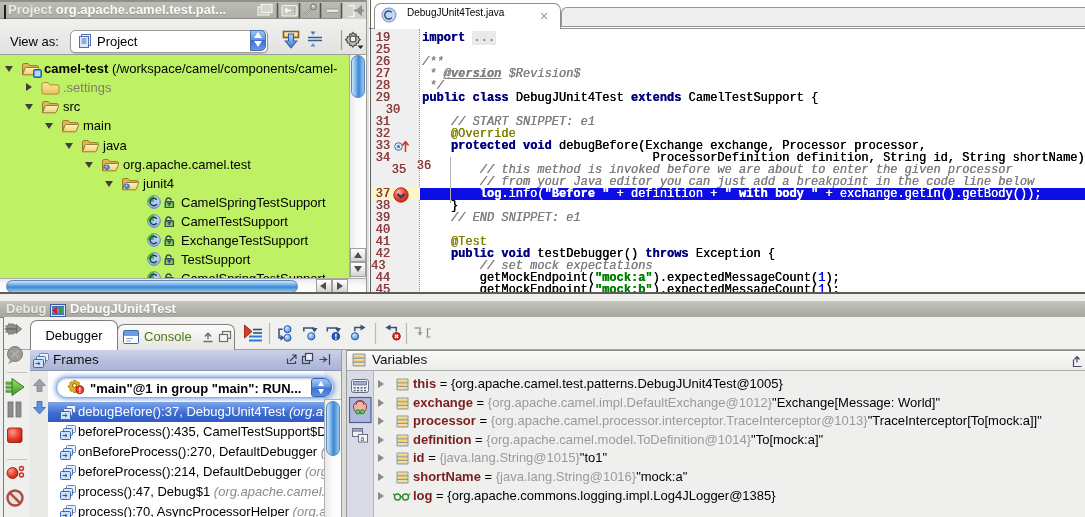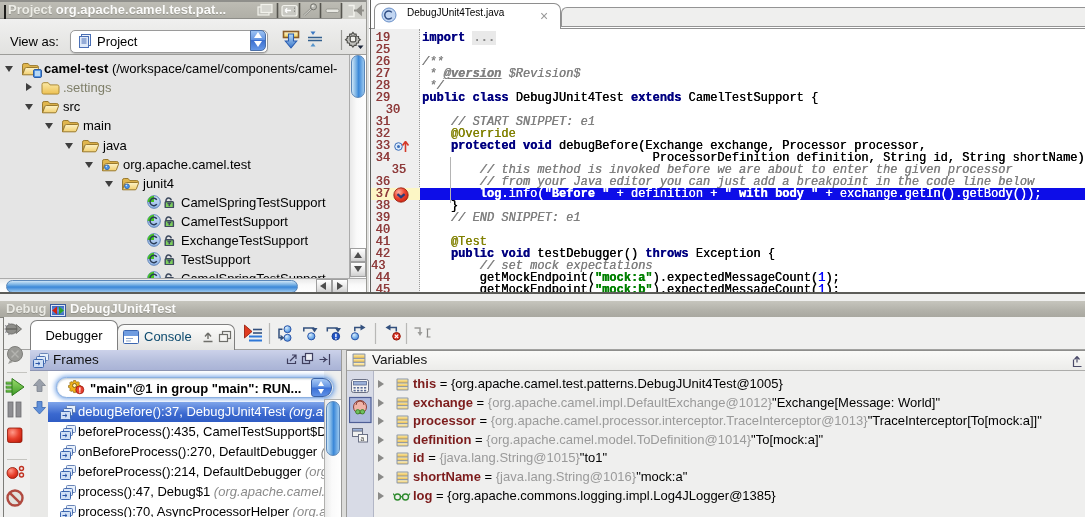--- a/index.html
+++ b/index.html
@@ -150,21 +150,21 @@
         <path d="M2.5 10.5 h4.5 M7 10.5 l-1.8 -1.5 M7 10.5 l-1.8 1.5" stroke="#2a56a8" stroke-width="1" fill="none"></path>
       </g>
       <g id="sym-field">
         <rect x="0.5" y="0.5" width="12" height="12" fill="#8c97a8" rx="1"></rect>
         <rect x="1.5" y="1.5" width="10" height="3" fill="url(#fgrad)"></rect>
         <rect x="1.5" y="5.5" width="10" height="2.6" fill="url(#fgrad)"></rect>
         <rect x="1.5" y="9.2" width="10" height="2.3" fill="url(#fgrad2)"></rect>
       </g>
     </defs>
   </svg>
-  <div id="tree" class="abs" style="left:0;top:55px;width:349px;height:223px;overflow:hidden;background:#e5e5e5;">
+  <div id="tree" class="abs" style="left:0;top:55px;width:349px;height:223px;overflow:hidden;background:#bef264;">
     <style>
     .trow{position:absolute;left:0;height:19px;width:349px;font-size:13px;line-height:19px;white-space:nowrap;}
     .td{position:absolute;width:0;height:0;border-left:4.5px solid transparent;border-right:4.5px solid transparent;border-top:6.5px solid #3f3f3f;top:7px;}
     .tr{position:absolute;width:0;height:0;border-top:4.5px solid transparent;border-bottom:4.5px solid transparent;border-left:6.5px solid #3f3f3f;top:5px;}
     .tico{position:absolute;top:2px;}
     .ttxt{position:absolute;top:0;}
     </style>
     <div class="trow" style="top:4px;">
       <span class="td" style="left:5px;"></span>
       <svg class="tico" style="left:21px;" width="22" height="17">
@@ -316,21 +316,21 @@
     <div class="abs" style="top:27px;width:19px;">26</div>
     <div class="abs" style="top:39px;width:19px;">27</div>
     <div class="abs" style="top:51px;width:19px;">28</div>
     <div class="abs" style="top:63px;width:19px;">29</div>
     <div class="abs" style="top:75px;width:29px;font-family:Liberation Mono, monospace;">30</div>
     <div class="abs" style="top:87px;width:19px;">31</div>
     <div class="abs" style="top:99px;width:19px;">32</div>
     <div class="abs" style="top:111px;width:19px;">33</div>
     <div class="abs" style="top:123px;width:19px;">34</div>
     <div class="abs" style="top:135px;width:19px;margin-left:16px;">35</div>
-    <div class="abs" style="top:147px;width:19px;">36</div>
+    <div class="abs" style="top:131px;width:19px;margin-left:41px;">36</div>
     <div class="abs" style="top:159px;width:19px;">37</div>
     <div class="abs" style="top:171px;width:19px;">38</div>
     <div class="abs" style="top:183px;width:19px;">39</div>
     <div class="abs" style="top:195px;width:19px;">40</div>
     <div class="abs" style="top:207px;width:19px;">41</div>
     <div class="abs" style="top:219px;width:19px;">42</div>
     <div class="abs" style="top:231px;width:14px;">43</div>
     <div class="abs" style="top:243px;width:19px;">44</div>
     <div class="abs" style="top:255px;width:19px;">45</div>
   </div>
@@ -396,21 +396,21 @@
 
   <div class="abs" style="left:30px;top:27px;width:88px;height:30px;background:#fff;border:1px solid #7f7f7f;border-bottom:none;border-radius:7px 7px 0 0;box-sizing:border-box;"></div>
   <div class="abs" style="left:30px;top:35px;width:88px;text-align:center;font-size:13px;color:#000;">Debugger</div>
 
   <div class="abs" style="left:117px;top:31px;width:118px;height:26px;background:linear-gradient(#fcfcfb,#e4e4e2);border:1px solid #7f7f7f;border-bottom:none;border-radius:7px 7px 0 0;box-sizing:border-box;"></div>
   <svg class="abs" style="left:123px;top:37px;" width="16" height="15" viewBox="0 0 16 15">
     <rect x="0.5" y="0.5" width="15" height="13" rx="1" fill="#fff" stroke="#3b66b0" stroke-width="1"></rect>
     <rect x="1" y="1" width="14" height="5" fill="#6f9ce0"></rect>
     <path d="M3 8.5 h7 M3 11 h5" stroke="#8fa8cc" stroke-width="1"></path>
   </svg>
-  <div class="abs" style="left:144px;top:36px;font-size:13px;color:#0c4a6e;">Console</div>
+  <div class="abs" style="left:144px;top:36px;font-size:13px;color:#4d7c0f;">Console</div>
   <svg class="abs" style="left:202px;top:37px;" width="32" height="14" viewBox="0 0 32 14">
     <g stroke="#6e6e6a" fill="#8a8a86">
       <path d="M1.5 11.5 h9 M6 9 v-6 M6 3 l-3 3.5 M6 3 l3 3.5" fill="none" stroke-width="1.4"></path>
       <rect x="20.5" y="1.5" width="8" height="7" fill="#f4f4f2" stroke-width="1.2"></rect>
       <rect x="17.5" y="4.5" width="8" height="7" fill="#f4f4f2" stroke-width="1.2"></rect>
     </g>
   </svg>
   <svg class="abs" style="left:240px;top:27px;" width="200" height="28" viewBox="0 0 200 28">
     <defs>
       <radialGradient id="ball" cx="0.35" cy="0.3" r="0.9">

